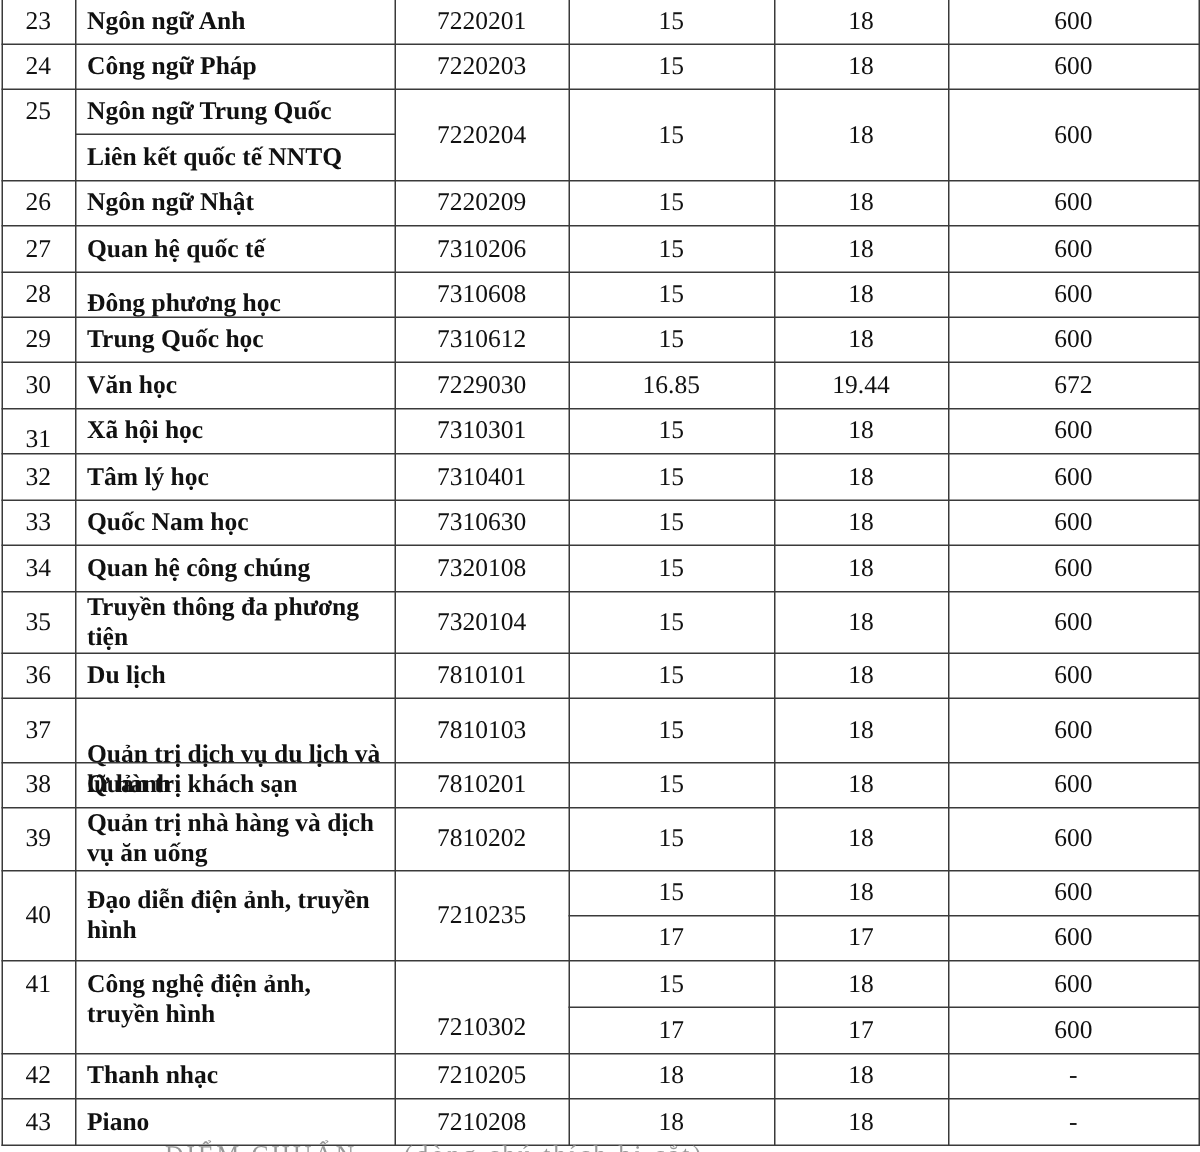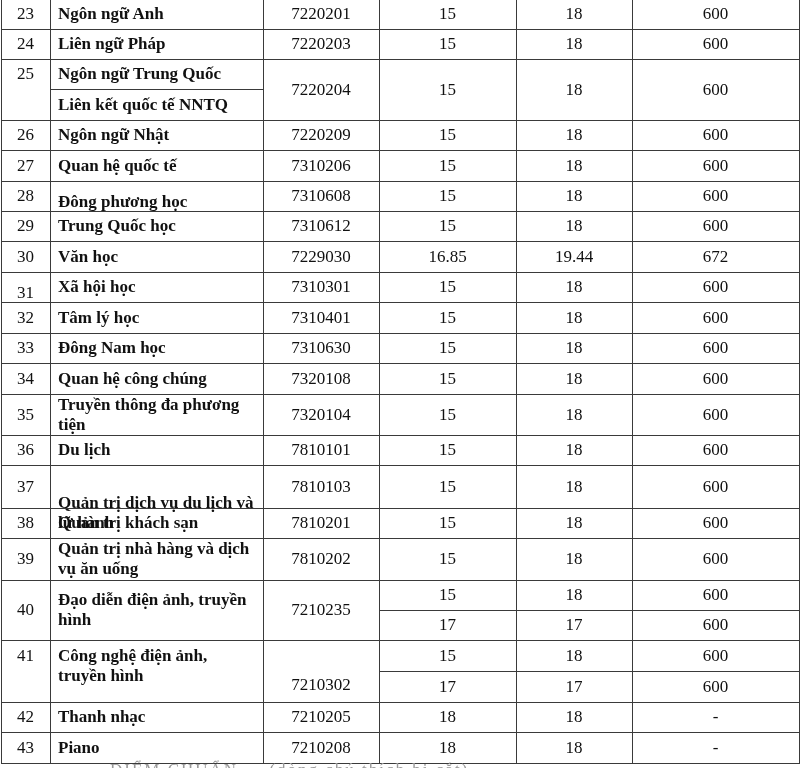--- a/index.html
+++ b/index.html
@@ -22,21 +22,21 @@
 
 <div id="sheet">
     <div class="cell c" style="left: 1px; top: -2px; width: 49px; height: 31px; padding-top: 0px;">23</div>
     <div class="cell l b" style="left: 50px; top: -2px; width: 213px; height: 31px; padding-top: 0px;">Ngôn ngữ Anh</div>
     <div class="cell c" style="left: 263px; top: -2px; width: 116px; height: 31px;">7220201</div>
     <div class="cell c" style="left: 379px; top: -2px; width: 137px; height: 31px;">15</div>
     <div class="cell c" style="left: 516px; top: -2px; width: 116px; height: 31px;">18</div>
     <div class="cell c" style="left: 632px; top: -2px; width: 167px; height: 31px;">600</div>
     <div class="hl" style="left: 1px; top: 29px; width: 799px;"></div>
     <div class="cell c" style="left: 1px; top: 29px; width: 49px; height: 30px; padding-top: 0px;">24</div>
-    <div class="cell l b" style="left: 50px; top: 29px; width: 213px; height: 30px; padding-top: 0px;">Liên ngữ Pháp</div>
+    <div class="cell l b" style="left: 50px; top: 29px; width: 213px; height: 30px; padding-top: 0px;">Công ngữ Pháp</div>
     <div class="cell c" style="left: 263px; top: 29px; width: 116px; height: 30px;">7220203</div>
     <div class="cell c" style="left: 379px; top: 29px; width: 137px; height: 30px;">15</div>
     <div class="cell c" style="left: 516px; top: 29px; width: 116px; height: 30px;">18</div>
     <div class="cell c" style="left: 632px; top: 29px; width: 167px; height: 30px;">600</div>
     <div class="hl" style="left: 1px; top: 59px; width: 799px;"></div>
     <div class="cell c top" style="left: 1px; top: 59px; width: 49px; height: 61px; padding-top: 5px; font-family: Liberation Serif, serif;">25</div>
     <div class="cell l b" style="left: 50px; top: 89px; width: 213px; height: 31px;">Liên kết quốc tế NNTQ</div>
     <div class="cell l b" style="left: 50px; top: 59px; width: 213px; height: 30px;">Ngôn ngữ Trung Quốc</div>
     <div class="hl" style="left: 50px; top: 89px; width: 214px;"></div>
     <div class="cell c" style="left: 263px; top: 59px; width: 116px; height: 61px;">7220204</div>
@@ -87,21 +87,21 @@
     <div class="cell c" style="left: 632px; top: 272px; width: 167px; height: 30px;">600</div>
     <div class="hl" style="left: 1px; top: 302px; width: 799px;"></div>
     <div class="cell c" style="left: 1px; top: 302px; width: 49px; height: 31px; padding-top: 0px;">32</div>
     <div class="cell l b" style="left: 50px; top: 302px; width: 213px; height: 31px; padding-top: 0px;">Tâm lý học</div>
     <div class="cell c" style="left: 263px; top: 302px; width: 116px; height: 31px;">7310401</div>
     <div class="cell c" style="left: 379px; top: 302px; width: 137px; height: 31px;">15</div>
     <div class="cell c" style="left: 516px; top: 302px; width: 116px; height: 31px;">18</div>
     <div class="cell c" style="left: 632px; top: 302px; width: 167px; height: 31px;">600</div>
     <div class="hl" style="left: 1px; top: 333px; width: 799px;"></div>
     <div class="cell c" style="left: 1px; top: 333px; width: 49px; height: 30px; padding-top: 0px;">33</div>
-    <div class="cell l b" style="left: 50px; top: 333px; width: 213px; height: 30px; padding-top: 0px;">Đông Nam học</div>
+    <div class="cell l b" style="left: 50px; top: 333px; width: 213px; height: 30px; padding-top: 0px;">Quốc Nam học</div>
     <div class="cell c" style="left: 263px; top: 333px; width: 116px; height: 30px;">7310630</div>
     <div class="cell c" style="left: 379px; top: 333px; width: 137px; height: 30px;">15</div>
     <div class="cell c" style="left: 516px; top: 333px; width: 116px; height: 30px;">18</div>
     <div class="cell c" style="left: 632px; top: 333px; width: 167px; height: 30px;">600</div>
     <div class="hl" style="left: 1px; top: 363px; width: 799px;"></div>
     <div class="cell c" style="left: 1px; top: 363px; width: 49px; height: 31px; padding-top: 0px;">34</div>
     <div class="cell l b" style="left: 50px; top: 363px; width: 213px; height: 31px; padding-top: 0px;">Quan hệ công chúng</div>
     <div class="cell c" style="left: 263px; top: 363px; width: 116px; height: 31px;">7320108</div>
     <div class="cell c" style="left: 379px; top: 363px; width: 137px; height: 31px;">15</div>
     <div class="cell c" style="left: 516px; top: 363px; width: 116px; height: 31px;">18</div>

